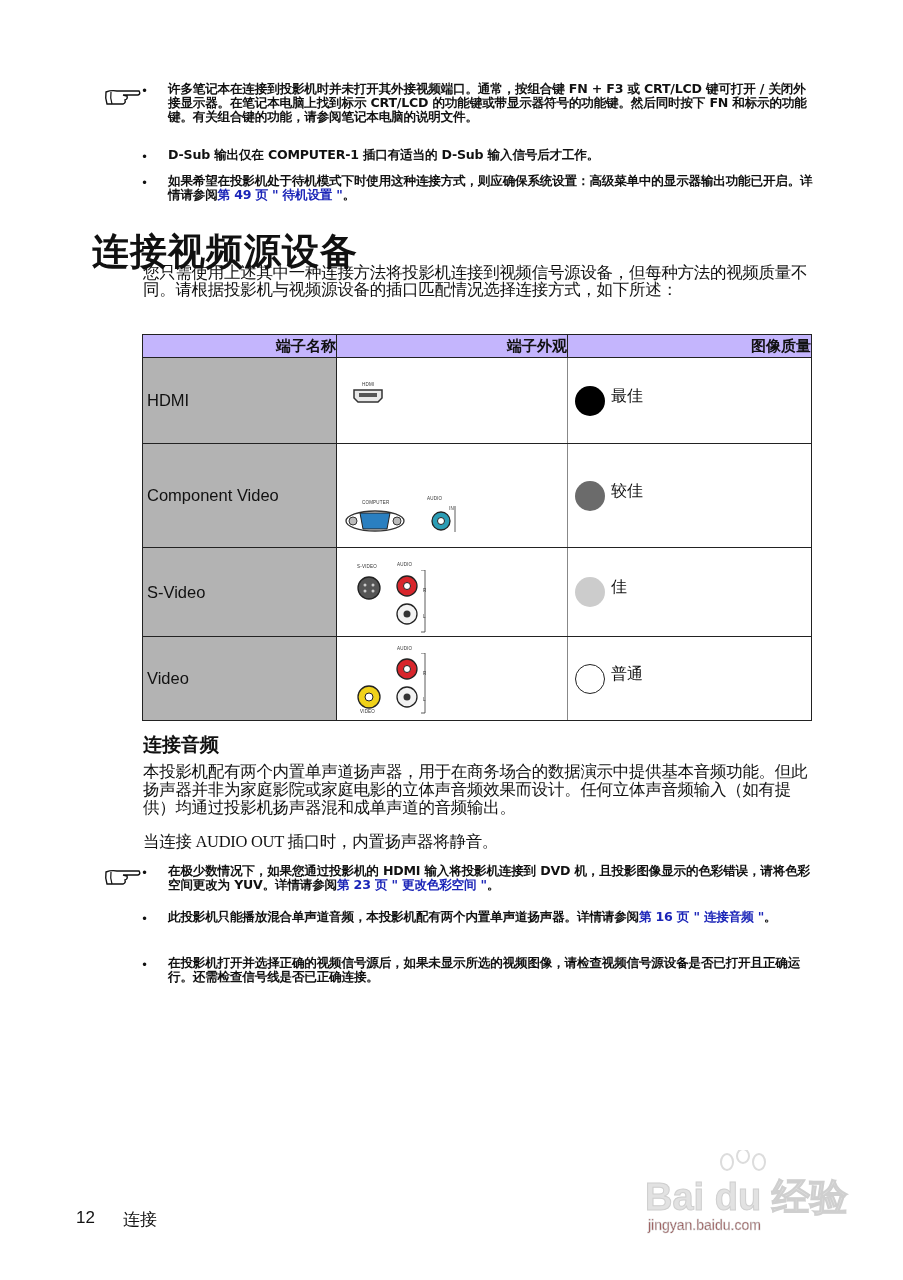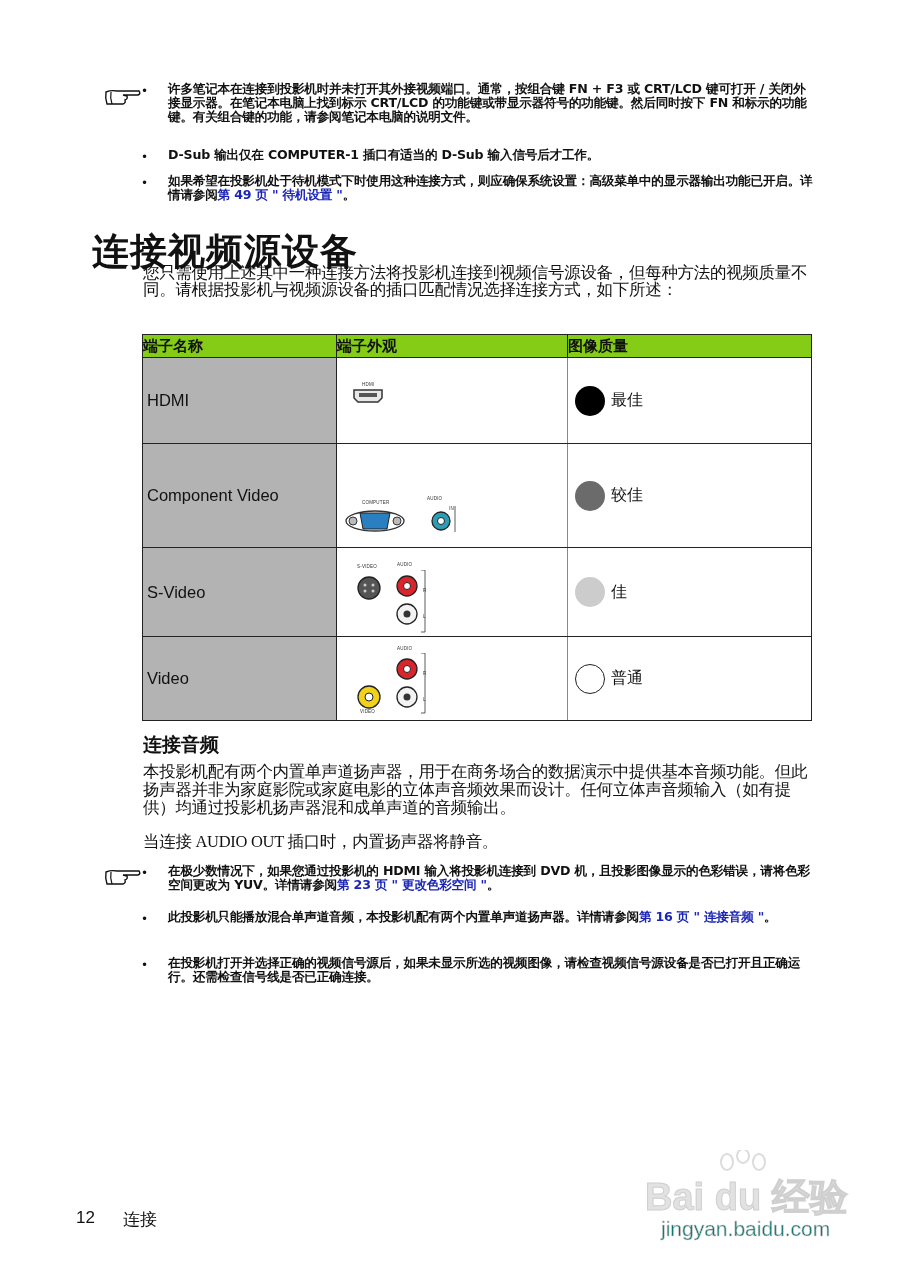--- a/index.html
+++ b/index.html
@@ -9,25 +9,25 @@
   .note-icon { position:absolute; width:40px; height:22px; }
   .bullet-dot { position:absolute; left:141px; font-size:12px; }
   .btext { position:absolute; left:168px; width:648px; font-size:12.6px; font-weight:bold; line-height:14px; letter-spacing:-0.2px; }
   .link { color:#1b25b8; }
   .h1 { position:absolute; left:92px; top:218px; font-size:37px; font-weight:bold; letter-spacing:1px; line-height:44px;margin-top:12px; }
   .para { position:absolute; left:143px; width:665px; font-size:16.5px; line-height:17px; letter-spacing:-0.3px; }
   .h2 { position:absolute; left:143px; top:732px; font-size:19px; font-weight:bold; line-height:24px; }
 
   table.ports { position:absolute; left:142px; top:334px; width:670px; border-collapse:collapse; }
   table.ports th, table.ports td { border:1.5px solid #222; padding:0; vertical-align:middle; }
-  table.ports th { background:#84cc16; height:22px; text-align:left; font-size:15px; font-weight:bold; }
+  table.ports th { background:#c4b5fd; height:22px; text-align:right; font-size:15px; font-weight:bold; }
   table.ports td.name { background:#b3b3b3; width:189px; font-family:"Liberation Sans",sans-serif; font-size:16.5px; padding-left:4px; }
   table.ports td.look { width:230px; background:#fff; position:relative; border-right:1px solid #888; }
   table.ports td.qual { background:#fff; padding-left:7px; }
-  .qwrap { display:flex; align-items:center; gap:6px; font-size:16px; }
+  .qwrap { display:flex; align-items:flex-start; gap:6px; font-size:16px; }
   .dot { width:30px; height:30px; border-radius:50%; box-sizing:border-box; display:inline-block; }
 
   .plabel { position:absolute; font-size:4.5px; font-family:"Liberation Sans",sans-serif; color:#333; letter-spacing:0.2px; }
   .footer-num { position:absolute; left:76px; top:1208px; font-family:"Liberation Sans",sans-serif; font-size:17px; }
   .footer-sec { position:absolute; left:123px; top:1208px; font-size:17px; }
   .wm { position:absolute; left:645px; top:1150px; color:#e4e4e4; font-family:"Liberation Sans",sans-serif; }
 </style>
 </head>
 <body>
 
@@ -183,14 +183,14 @@
 <div class="footer-num">12</div>
 <div class="footer-sec">连接</div>
 
 <div class="wm">
   <svg class="abs" style="left:70px;top:0" width="60" height="40" viewBox="0 0 60 40">
     <ellipse cx="12" cy="12" rx="6" ry="8" fill="none" stroke="#dcdcdc" stroke-width="2"></ellipse>
     <ellipse cx="28" cy="6" rx="6" ry="7" fill="none" stroke="#dcdcdc" stroke-width="2"></ellipse>
     <ellipse cx="44" cy="12" rx="6" ry="8" fill="none" stroke="#dcdcdc" stroke-width="2"></ellipse>
   </svg>
   <div class="abs" style="left:0;top:22px;font-size:38px;font-weight:bold;white-space:nowrap;color:#e2e2e2;-webkit-text-stroke:1px #cfcfcf">Bai du 经验</div>
-  <div class="abs" style="left:16px;top:67px;font-size:21px;white-space:nowrap;color:#0f766e;-webkit-text-stroke:0.6px #d0d0d0">jingyan.baidu.com</div>
+  <div class="abs" style="left:3px;top:67px;font-size:14px;white-space:nowrap;color:#7f1d1d;-webkit-text-stroke:0.6px #d0d0d0">jingyan.baidu.com</div>
 </div>
 
 </body></html>

